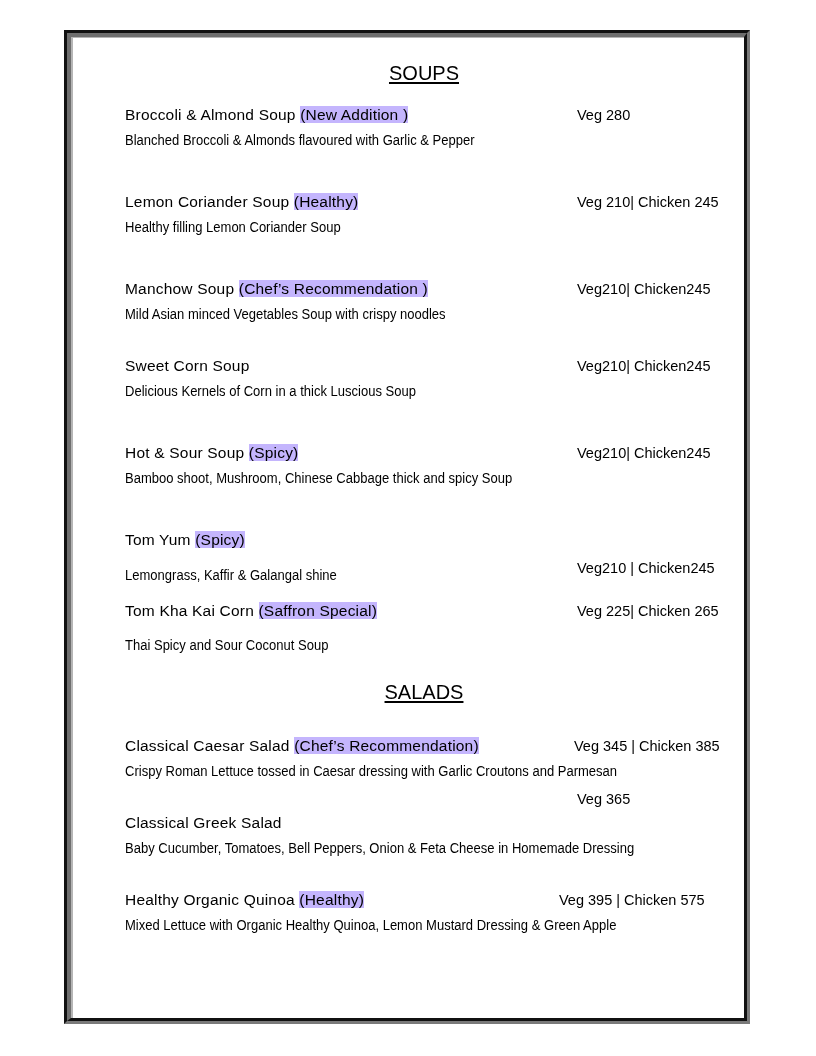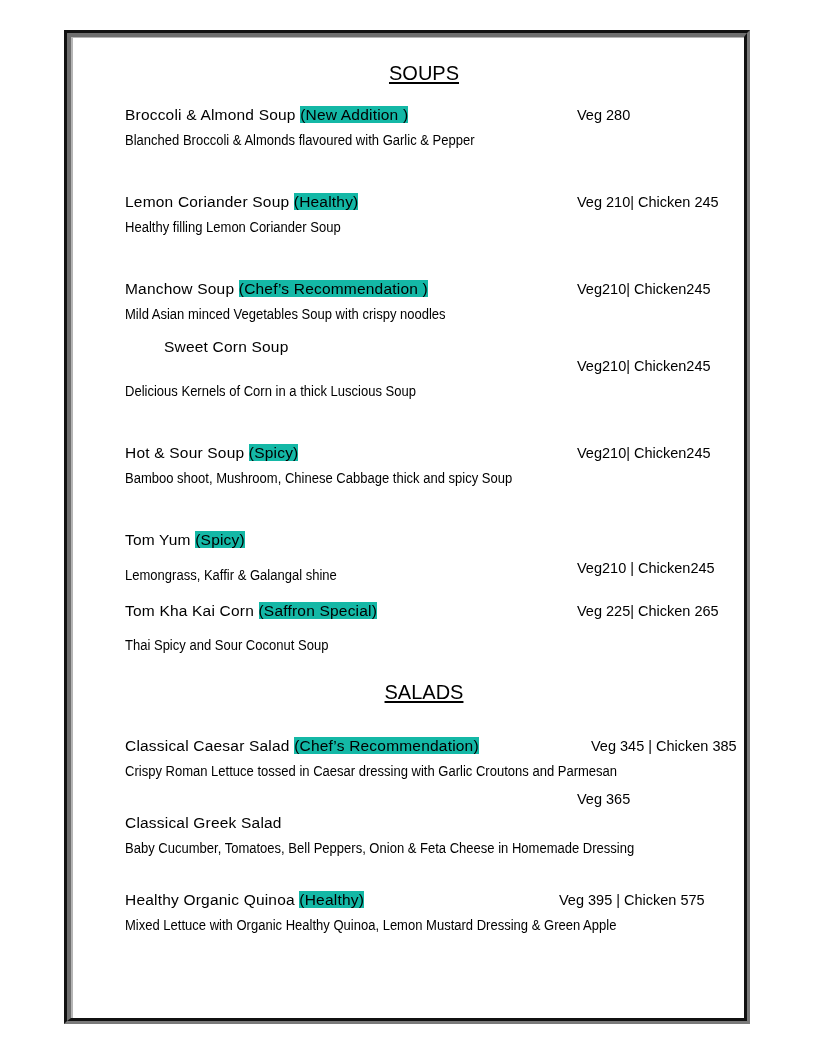--- a/index.html
+++ b/index.html
@@ -13,21 +13,21 @@
                  border-right: 3px solid #111; border-bottom: 3px solid #111;
                  box-sizing: border-box; }
   .frame-inner::before { content: ""; position: absolute; left: 0; top: 0; right: 0; bottom: 0;
                  border-left: 2px solid #b5b5b5; border-top: 1px solid #b5b5b5; }
   .heading { position: absolute; left: 0; width: 848px; text-align: center;
              font-size: 20px; text-decoration: underline; text-underline-offset: 2px; }
   .item-name { position: absolute; left: 125px; font-size: 15.5px; letter-spacing: 0.2px; white-space: nowrap; }
   .item-price { position: absolute; font-size: 14.5px; white-space: nowrap; }
   .item-desc { position: absolute; left: 125px; font-size: 14px; white-space: nowrap;
                transform: scaleX(0.93); transform-origin: left center; }
-  .tag { background: #14b8a6; }
+  .tag { background: #c4b5fd; }
 </style>
 </head>
 <body>
 
 <div class="frame-outer">
   <div class="frame-inner"></div>
 </div>
 
 <div class="heading" style="top:62px;">SOUPS</div>
 
@@ -43,21 +43,21 @@
   <div class="item-desc" style="top:219px;">Healthy filling Lemon Coriander Soup</div>
 </div>
 
 <div>
   <div class="item-name" style="top:280px;"><span>Manchow Soup</span> <span class="tag">(Chef’s Recommendation )</span></div>
   <div class="item-price" style="top:281px; left:577px;">Veg210| Chicken245</div>
   <div class="item-desc" style="top:306px;">Mild Asian minced Vegetables Soup with crispy noodles</div>
 </div>
 
 <div>
-  <div class="item-name" style="top:338px;margin-left:39px;"><span>Sweet Corn Soup</span></div>
+  <div class="item-name" style="top:357px;"><span>Sweet Corn Soup</span></div>
   <div class="item-price" style="top:358px; left:577px;">Veg210| Chicken245</div>
   <div class="item-desc" style="top:383px;">Delicious Kernels of Corn in a thick Luscious Soup</div>
 </div>
 
 <div>
   <div class="item-name" style="top:444px;"><span>Hot &amp; Sour Soup</span> <span class="tag">(Spicy)</span></div>
   <div class="item-price" style="top:445px; left:577px;">Veg210| Chicken245</div>
   <div class="item-desc" style="top:470px;">Bamboo shoot, Mushroom, Chinese Cabbage thick and spicy Soup</div>
 </div>
 
@@ -70,21 +70,21 @@
 <div>
   <div class="item-name" style="top:602px;"><span>Tom Kha Kai Corn</span> <span class="tag">(Saffron Special)</span></div>
   <div class="item-price" style="top:603px; left:577px;">Veg 225| Chicken 265</div>
   <div class="item-desc" style="top:637px;">Thai Spicy and Sour Coconut Soup</div>
 </div>
 
 <div class="heading" style="top:681px;">SALADS</div>
 
 <div>
   <div class="item-name" style="top:737px;"><span>Classical Caesar Salad</span> <span class="tag">(Chef’s Recommendation)</span></div>
-  <div class="item-price" style="top:738px; left:574px;margin-left:17px;">Veg 345 | Chicken 385</div>
+  <div class="item-price" style="top:738px; left:574px;">Veg 345 | Chicken 385</div>
   <div class="item-desc" style="top:763px;">Crispy Roman Lettuce tossed in Caesar dressing with Garlic Croutons and Parmesan</div>
 </div>
 
 <div>
   <div class="item-name" style="top:814px;"><span>Classical Greek Salad</span></div>
   <div class="item-price" style="top:791px; left:577px;">Veg 365</div>
   <div class="item-desc" style="top:840px;">Baby Cucumber, Tomatoes, Bell Peppers, Onion &amp; Feta Cheese in Homemade Dressing</div>
 </div>
 
 <div>

